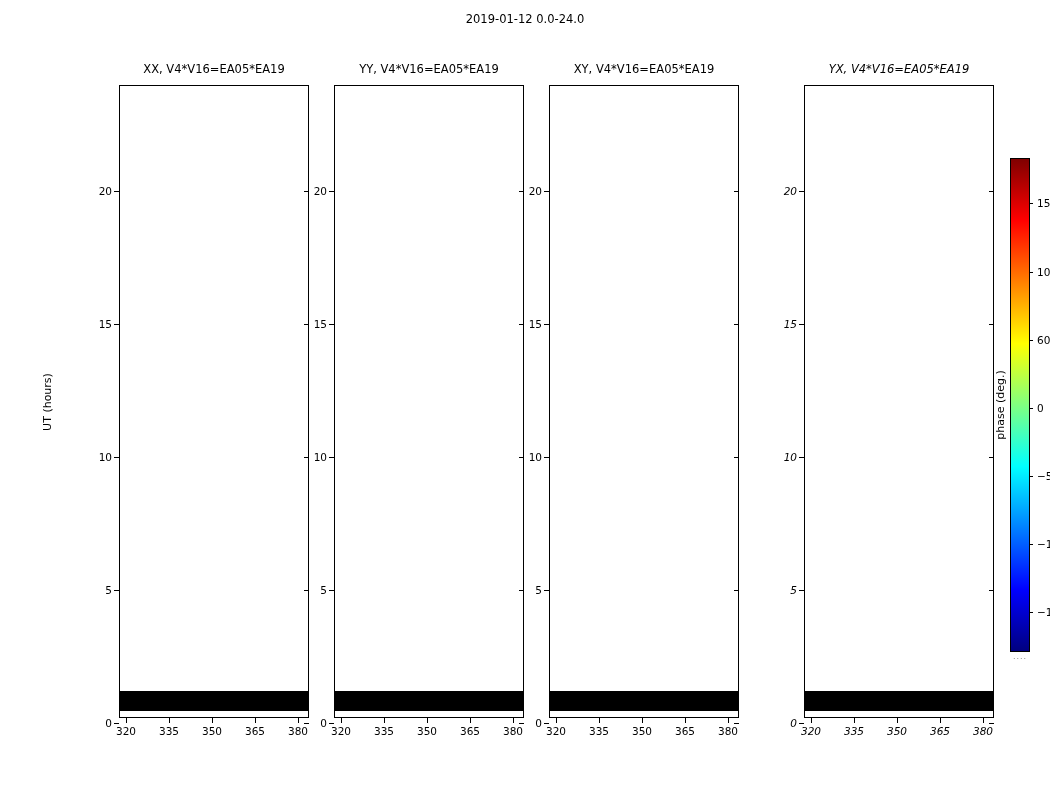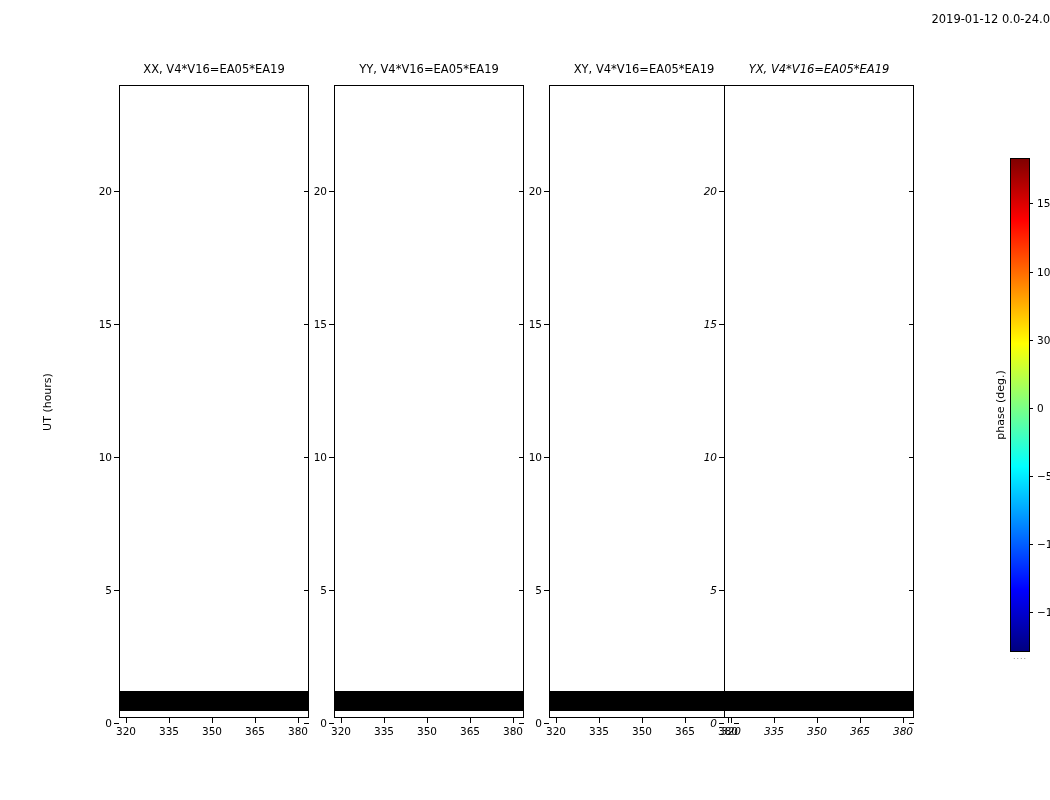--- a/index.html
+++ b/index.html
@@ -19,21 +19,21 @@
     position: absolute;
     left: 0; top: 0;
     width: 1050px;
     height: 800px;
   }
   .suptitle {
     position: absolute;
     top: 12px;
     left: 0;
     width: 1050px;
-    text-align: right;
+    text-align: center;
     font-size: 11.5px;
     color: #000;
   }
   .panel {
     position: absolute;
     top: 85px;
     height: 633px;
   }
   .panel .axes {
     position: absolute;
@@ -267,21 +267,21 @@
     <div class="xtick" style="left:50px;"></div>
     <div class="xtlabel" style="left:50px;">335</div>
     <div class="xtick" style="left:93px;"></div>
     <div class="xtlabel" style="left:93px;">350</div>
     <div class="xtick" style="left:136px;"></div>
     <div class="xtlabel" style="left:136px;">365</div>
     <div class="xtick" style="left:179px;"></div>
     <div class="xtlabel" style="left:179px;">380</div>
   </div>
 
-  <div class="panel" id="panel3" style="left:724px; width:190px;font-style:italic;">
+  <div class="panel" id="panel3" style="left:804px; width:190px;font-style:italic;">
     <div class="title">YX, V4*V16=EA05*EA19</div>
     <div class="axes">
       <div class="databand" style="bottom:6px; height:20px;"></div>
     </div>
     <div class="ytick" style="top:106px;"></div>
     <div class="ytlabel" style="top:106px;">20</div>
     <div class="ytick" style="top:239px;"></div>
     <div class="ytlabel" style="top:239px;">15</div>
     <div class="ytick" style="top:372px;"></div>
     <div class="ytlabel" style="top:372px;">10</div>
@@ -311,21 +311,21 @@
   <div id="cbar">
     <div class="cbtick" style="top:44px;"></div>
     <div class="cbtick" style="top:113px;"></div>
     <div class="cbtick" style="top:181px;"></div>
     <div class="cbtick" style="top:249px;"></div>
     <div class="cbtick" style="top:317px;"></div>
     <div class="cbtick" style="top:385px;"></div>
     <div class="cbtick" style="top:453px;"></div>
     <div class="cblabel" style="top:44px;">150</div>
     <div class="cblabel" style="top:113px;">100</div>
-    <div class="cblabel" style="top:181px;">30</div>
+    <div class="cblabel" style="top:181px;">60</div>
     <div class="cblabel" style="top:249px;">0</div>
     <div class="cblabel" style="top:317px;">−50</div>
     <div class="cblabel" style="top:385px;">−100</div>
     <div class="cblabel" style="top:453px;">−150</div>
   </div>
   <div class="cb-under">....</div>
   <div id="cbar-title">phase (deg.)</div>
 
 </div>
 

